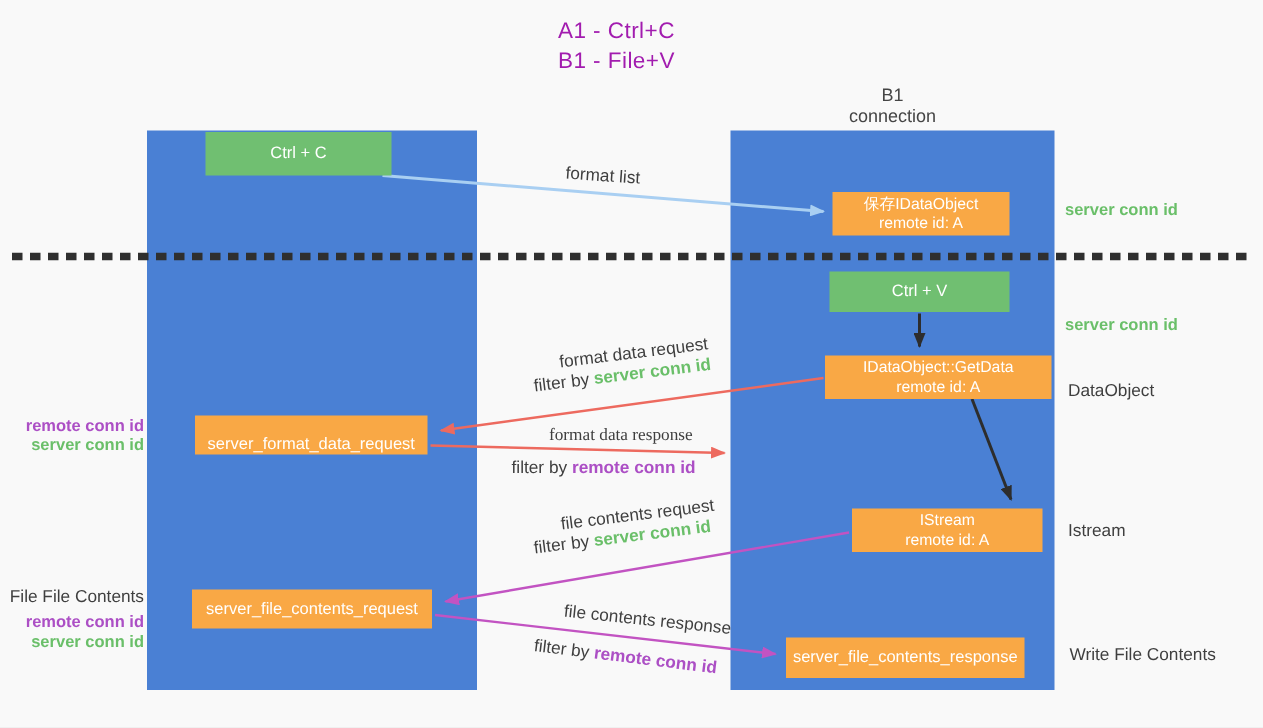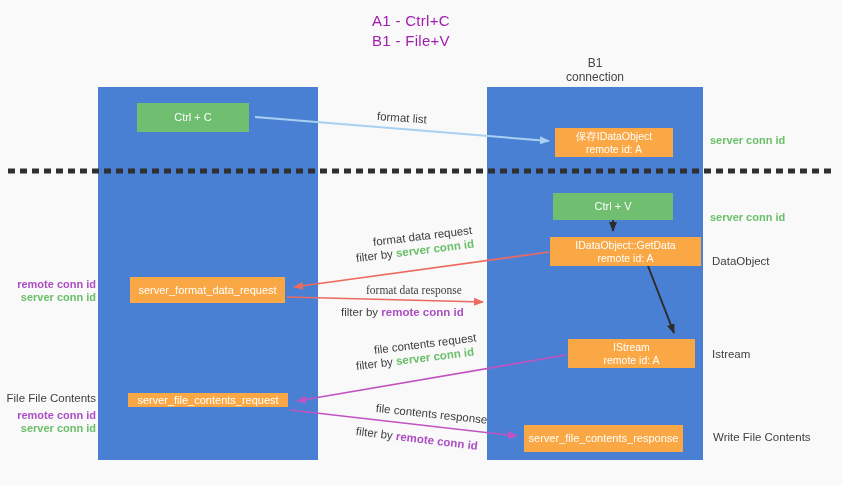--- a/index.html
+++ b/index.html
@@ -66,42 +66,42 @@
     <line x1="8" y1="171" x2="836" y2="171" stroke="#2f2f2f" stroke-width="5" stroke-dasharray="7 5"></line>
     <line x1="255" y1="117" x2="549" y2="141" stroke="#a9cff2" stroke-width="2" marker-end="url(#ar-blue)"></line>
     <line x1="613" y1="209" x2="613" y2="231" stroke="#2d2d2d" stroke-width="2" marker-end="url(#ar-black)"></line>
     <line x1="549" y1="252" x2="294" y2="287" stroke="#ed6a5f" stroke-width="1.6" marker-end="url(#ar-red)"></line>
     <line x1="287" y1="297" x2="483" y2="302" stroke="#ed6a5f" stroke-width="1.6" marker-end="url(#ar-red)"></line>
     <line x1="648" y1="266" x2="674" y2="333" stroke="#2d2d2d" stroke-width="2" marker-end="url(#ar-black)"></line>
     <line x1="566" y1="355" x2="297" y2="401" stroke="#c253c2" stroke-width="1.6" marker-end="url(#ar-mag)"></line>
     <line x1="290" y1="410" x2="517" y2="436" stroke="#c253c2" stroke-width="1.6" marker-end="url(#ar-mag)"></line>
   </svg>
 
-  <div class="node green-box" style="left:137px;top:103px;width:112px;height:29px;">
+  <div class="node green-box" style="left:137px;top:88px;width:124px;height:29px;">
     <div>Ctrl + C</div>
   </div>
   <div class="node orange-box" style="left:555px;top:128px;width:118px;height:29px;font-size:10.5px;line-height:12.5px;">
     <div>保存IDataObject</div>
     <div>remote id: A</div>
   </div>
-  <div class="node green-box" style="left:553px;top:181px;width:120px;height:27px;margin-top:12px;">
+  <div class="node green-box" style="left:553px;top:181px;width:120px;height:27px;">
     <div>Ctrl + V</div>
   </div>
   <div class="node orange-box" style="left:550px;top:237px;width:151px;height:29px;font-size:10.5px;line-height:12.5px;">
     <div>IDataObject::GetData</div>
     <div>remote id: A</div>
   </div>
-  <div class="node orange-box" style="left:130px;top:277px;width:155px;height:26px;">
+  <div class="node orange-box" style="left:130px;top:277px;width:155px;height:26px;justify-content:flex-end;">
     <div>server_format_data_request</div>
   </div>
   <div class="node orange-box" style="left:568px;top:339px;width:127px;height:29px;font-size:10.5px;line-height:12.5px;">
     <div>IStream</div>
     <div>remote id: A</div>
   </div>
-  <div class="node orange-box" style="left:128px;top:393px;width:160px;height:14px;">
+  <div class="node orange-box" style="left:128px;top:393px;width:160px;height:26px;">
     <div>server_file_contents_request</div>
   </div>
   <div class="node orange-box" style="left:524px;top:425px;width:159px;height:27px;">
     <div>server_file_contents_response</div>
   </div>
 
   <div class="lbl" style="left:377px;top:110px;transform:rotate(4deg);">format list</div>
 
   <div class="lbl" style="left:373px;top:236px;transform:rotate(-7deg);">format data request</div>
   <div class="lbl" style="left:356px;top:252px;transform:rotate(-7deg);"><span>filter by</span> <span class="green">server conn id</span></div>

